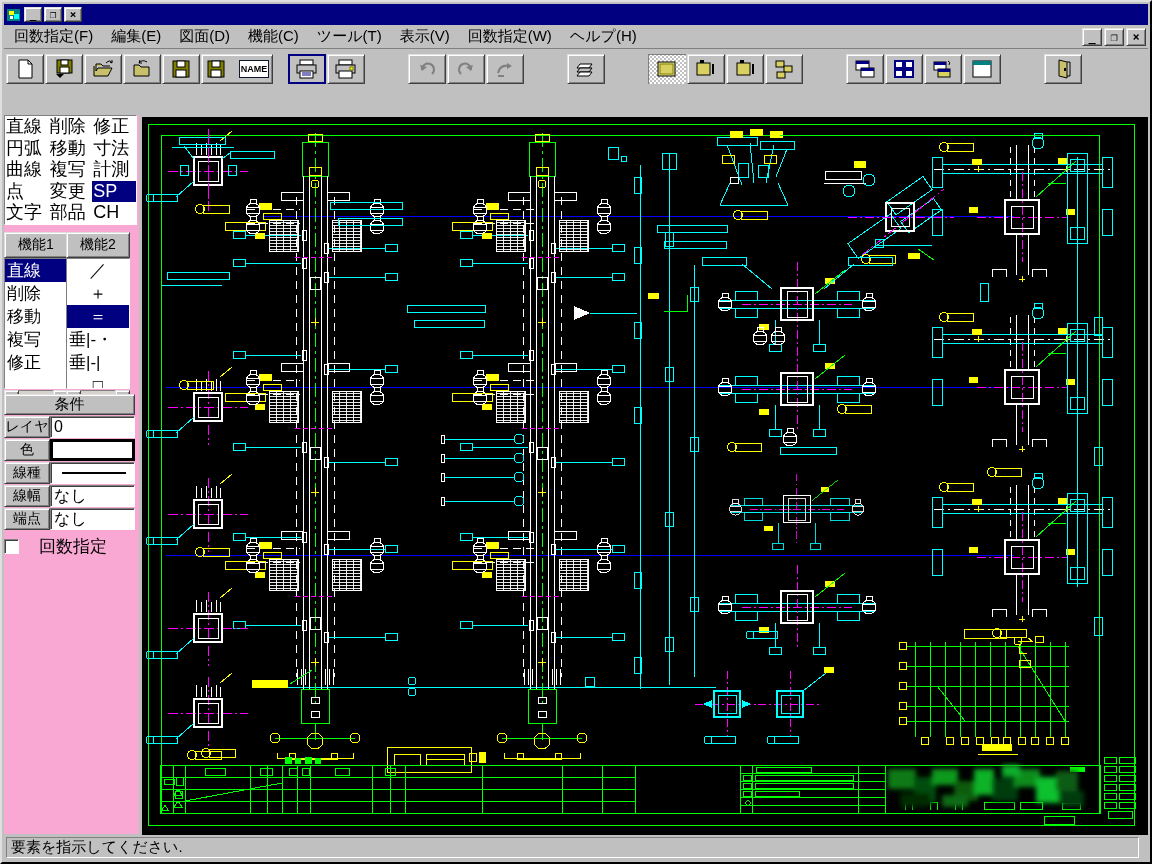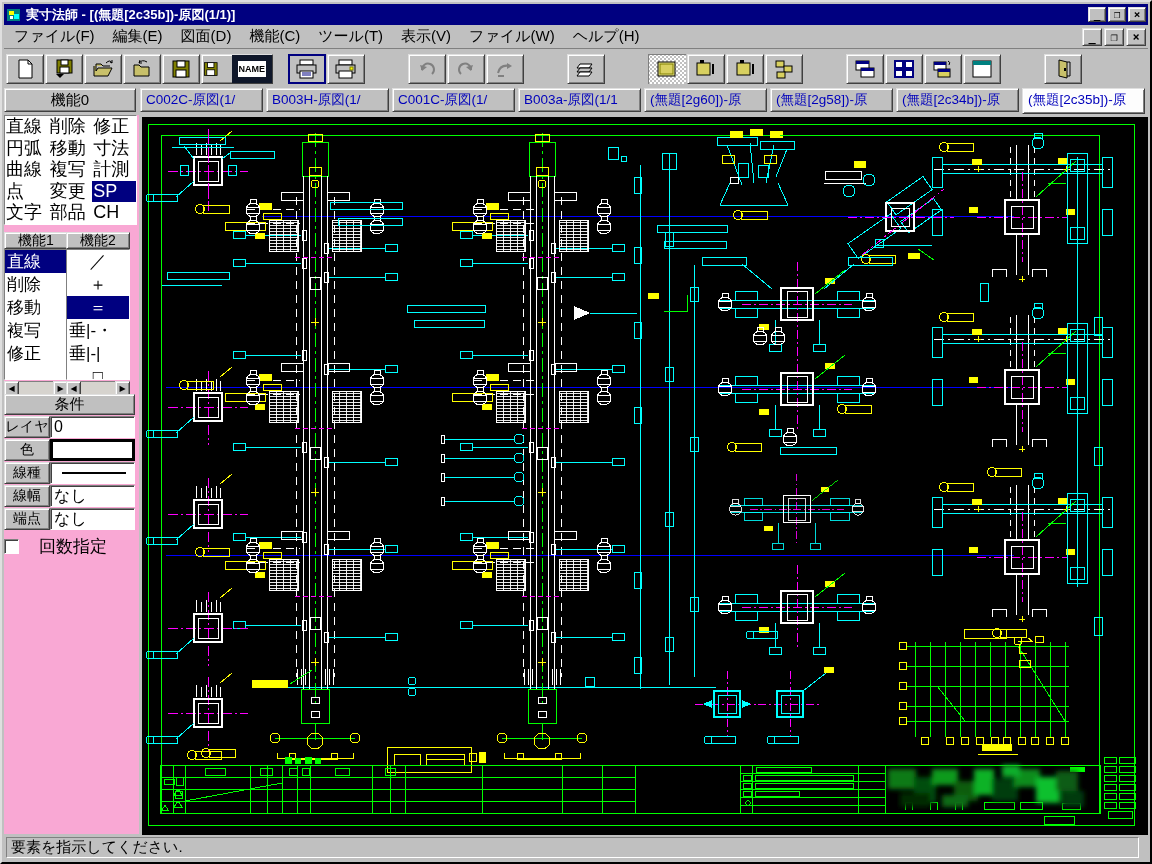--- a/index.html
+++ b/index.html
@@ -26,39 +26,39 @@
   .mdi-btns .wbtn{width:20px;height:18px;font-size:12px;}
   
   .toolbar{position:absolute;left:2px;top:48px;right:2px;height:38px;display:flex;align-items:center;padding-left:2px;}
   .tbtn{width:38px;height:30px;display:flex;align-items:center;justify-content:center;margin-right:1px;}
   .tbtn.wide{width:72px;}
   .tbtn.gap{margin-left:14px;}
   .tbtn.bigap{margin-left:42px;}
   .tbtn.focused{border:2px solid #000080;box-shadow:none;}
   .tbtn.pressed{border-color:#404040 #fff #fff #404040;box-shadow:inset 1px 1px 0 #808080;
      background-image:repeating-conic-gradient(#fff 0 25%,#c0c0c0 0 50%);background-size:4px 4px;}
-  .namebox{font-size:9px;font-weight:bold;border:6px solid #0f172a;background:#fff;color:#000;
+  .namebox{font-size:9px;font-weight:bold;border:1px solid #0f172a;background:#fff;color:#000;
            padding:3px 1px;letter-spacing:0;font-family:"Liberation Sans",sans-serif;margin-left:12px;}
   
   .tabbar{position:absolute;left:2px;top:86px;right:2px;height:27px;display:flex;align-items:flex-start;}
   .func0-hdr{width:132px;height:24px;margin-right:4px;display:flex;align-items:center;justify-content:center;
              font-size:15px;color:#000;flex:none;}
   .tab{height:24px;margin-right:3px;padding:2px 5px;font-size:13.5px;color:#0000bb;
        white-space:nowrap;overflow:hidden;flex:1 1 109px;min-width:0;}
   .tab.active{background:#fdfdfd;height:26px;color:#0000bb;}
   
   .sidebar{position:absolute;left:2px;top:113px;width:135px;bottom:28px;background:#f9a8d4;}
   .func0-grid{position:absolute;left:0;top:0;width:133px;height:110px;background:#fff;
       border:1px solid;border-color:#808080 #fff #fff #808080;
       display:grid;grid-template-columns:1fr 1fr 1fr;grid-template-rows:repeat(5,1fr);}
   .fcell{font-size:18px;line-height:21px;color:#000;white-space:nowrap;padding-left:1px;}
   .fcell.sel{background:#000080;color:#fff;}
   .lpanel{position:absolute;top:117px;width:64px;}
   .lpanel.right{left:62px;}
-  .lpanel .hdr{height:17px;display:flex;align-items:center;justify-content:center;font-size:14px;}
+  .lpanel .hdr{height:26px;display:flex;align-items:center;justify-content:center;font-size:14px;}
   .lpanel .list{background:#fff;border:1px solid;border-color:#808080 #fff #fff #808080;
                 height:131px;overflow:hidden;}
   .litem{font-size:17px;line-height:23px;color:#000;padding-left:2px;white-space:nowrap;}
   .litem.ctr{text-align:center;padding-left:0;}
   .litem.sel{background:#000080;color:#fff;}
   .hscroll{height:15px;display:flex;background:#c0c0c0;margin-top:1px;}
   .hscroll .arr{width:15px;height:15px;font-size:8px;display:flex;align-items:center;justify-content:center;color:#000;}
   .hscroll .track{flex:1;background:#d6d3ce;border-top:1px solid #808080;border-bottom:1px solid #fff;}
   .cond{position:absolute;left:0;top:279px;width:131px;}
   .cond .hdr{height:21px;display:flex;align-items:center;justify-content:center;font-size:15px;}
@@ -83,40 +83,39 @@
 
 <div class="win">
 
   <div class="titlebar">
     <svg class="appicon" viewBox="0 0 16 16">
       <rect x="1" y="2" width="13" height="12" fill="#008080"></rect>
       <rect x="3" y="4" width="5" height="4" fill="#ffff00"></rect>
       <rect x="8" y="7" width="5" height="5" fill="#00ffff"></rect>
       <rect x="4" y="9" width="3" height="3" fill="#fff"></rect>
     </svg>
-    <span class="ttl">実寸法師 - [(無題[2c35b])-原図(1/1)]</span>
     <div class="wbtn raised">
         <span>_</span>
       </div>
     <div class="wbtn raised">
         <span>❐</span>
       </div>
     <div class="wbtn raised">
         <span>×</span>
       </div>
   </div>
 
   <div class="menubar">
-    <span class="menuitem">ファイル(F)</span>
+    <span class="menuitem">回数指定(F)</span>
     <span class="menuitem">編集(E)</span>
     <span class="menuitem">図面(D)</span>
     <span class="menuitem">機能(C)</span>
     <span class="menuitem">ツール(T)</span>
     <span class="menuitem">表示(V)</span>
-    <span class="menuitem">ファイル(W)</span>
+    <span class="menuitem">回数指定(W)</span>
     <span class="menuitem">ヘルプ(H)</span>
     <div class="mdi-btns">
       <div class="wbtn raised">
           <span>_</span>
         </div>
       <div class="wbtn raised">
           <span>❐</span>
         </div>
       <div class="wbtn raised">
           <span>×</span>
@@ -268,33 +267,20 @@
     </div>
     <div class="tbtn raised bigap">
       <svg width="24" height="22" viewBox="0 0 24 22">
         <path d="M8 2 l8 2 v16 l-8 -2 z" fill="#c8c06a" stroke="#000"></path>
         <path d="M16 4 h3 v14 h-3" fill="none" stroke="#000"></path>
         <rect x="13" y="10" width="2" height="3" fill="#000"></rect>
       </svg>
     </div>
   </div>
 
-  <div class="tabbar">
-    <div class="func0-hdr raised">
-      <span>機能0</span>
-    </div>
-    <div class="tab raised">C002C-原図(1/</div>
-    <div class="tab raised">B003H-原図(1/</div>
-    <div class="tab raised">C001C-原図(1/</div>
-    <div class="tab raised">B003a-原図(1/1</div>
-    <div class="tab raised">(無題[2g60])-原</div>
-    <div class="tab raised">(無題[2g58])-原</div>
-    <div class="tab raised">(無題[2c34b])-原</div>
-    <div class="tab raised active">(無題[2c35b])-原</div>
-  </div>
 
   <div class="sidebar">
 
     <div class="func0-grid">
       <div class="fcell">直線</div>
       <div class="fcell">削除</div>
       <div class="fcell">修正</div>
       <div class="fcell">円弧</div>
       <div class="fcell">移動</div>
       <div class="fcell">寸法</div>

